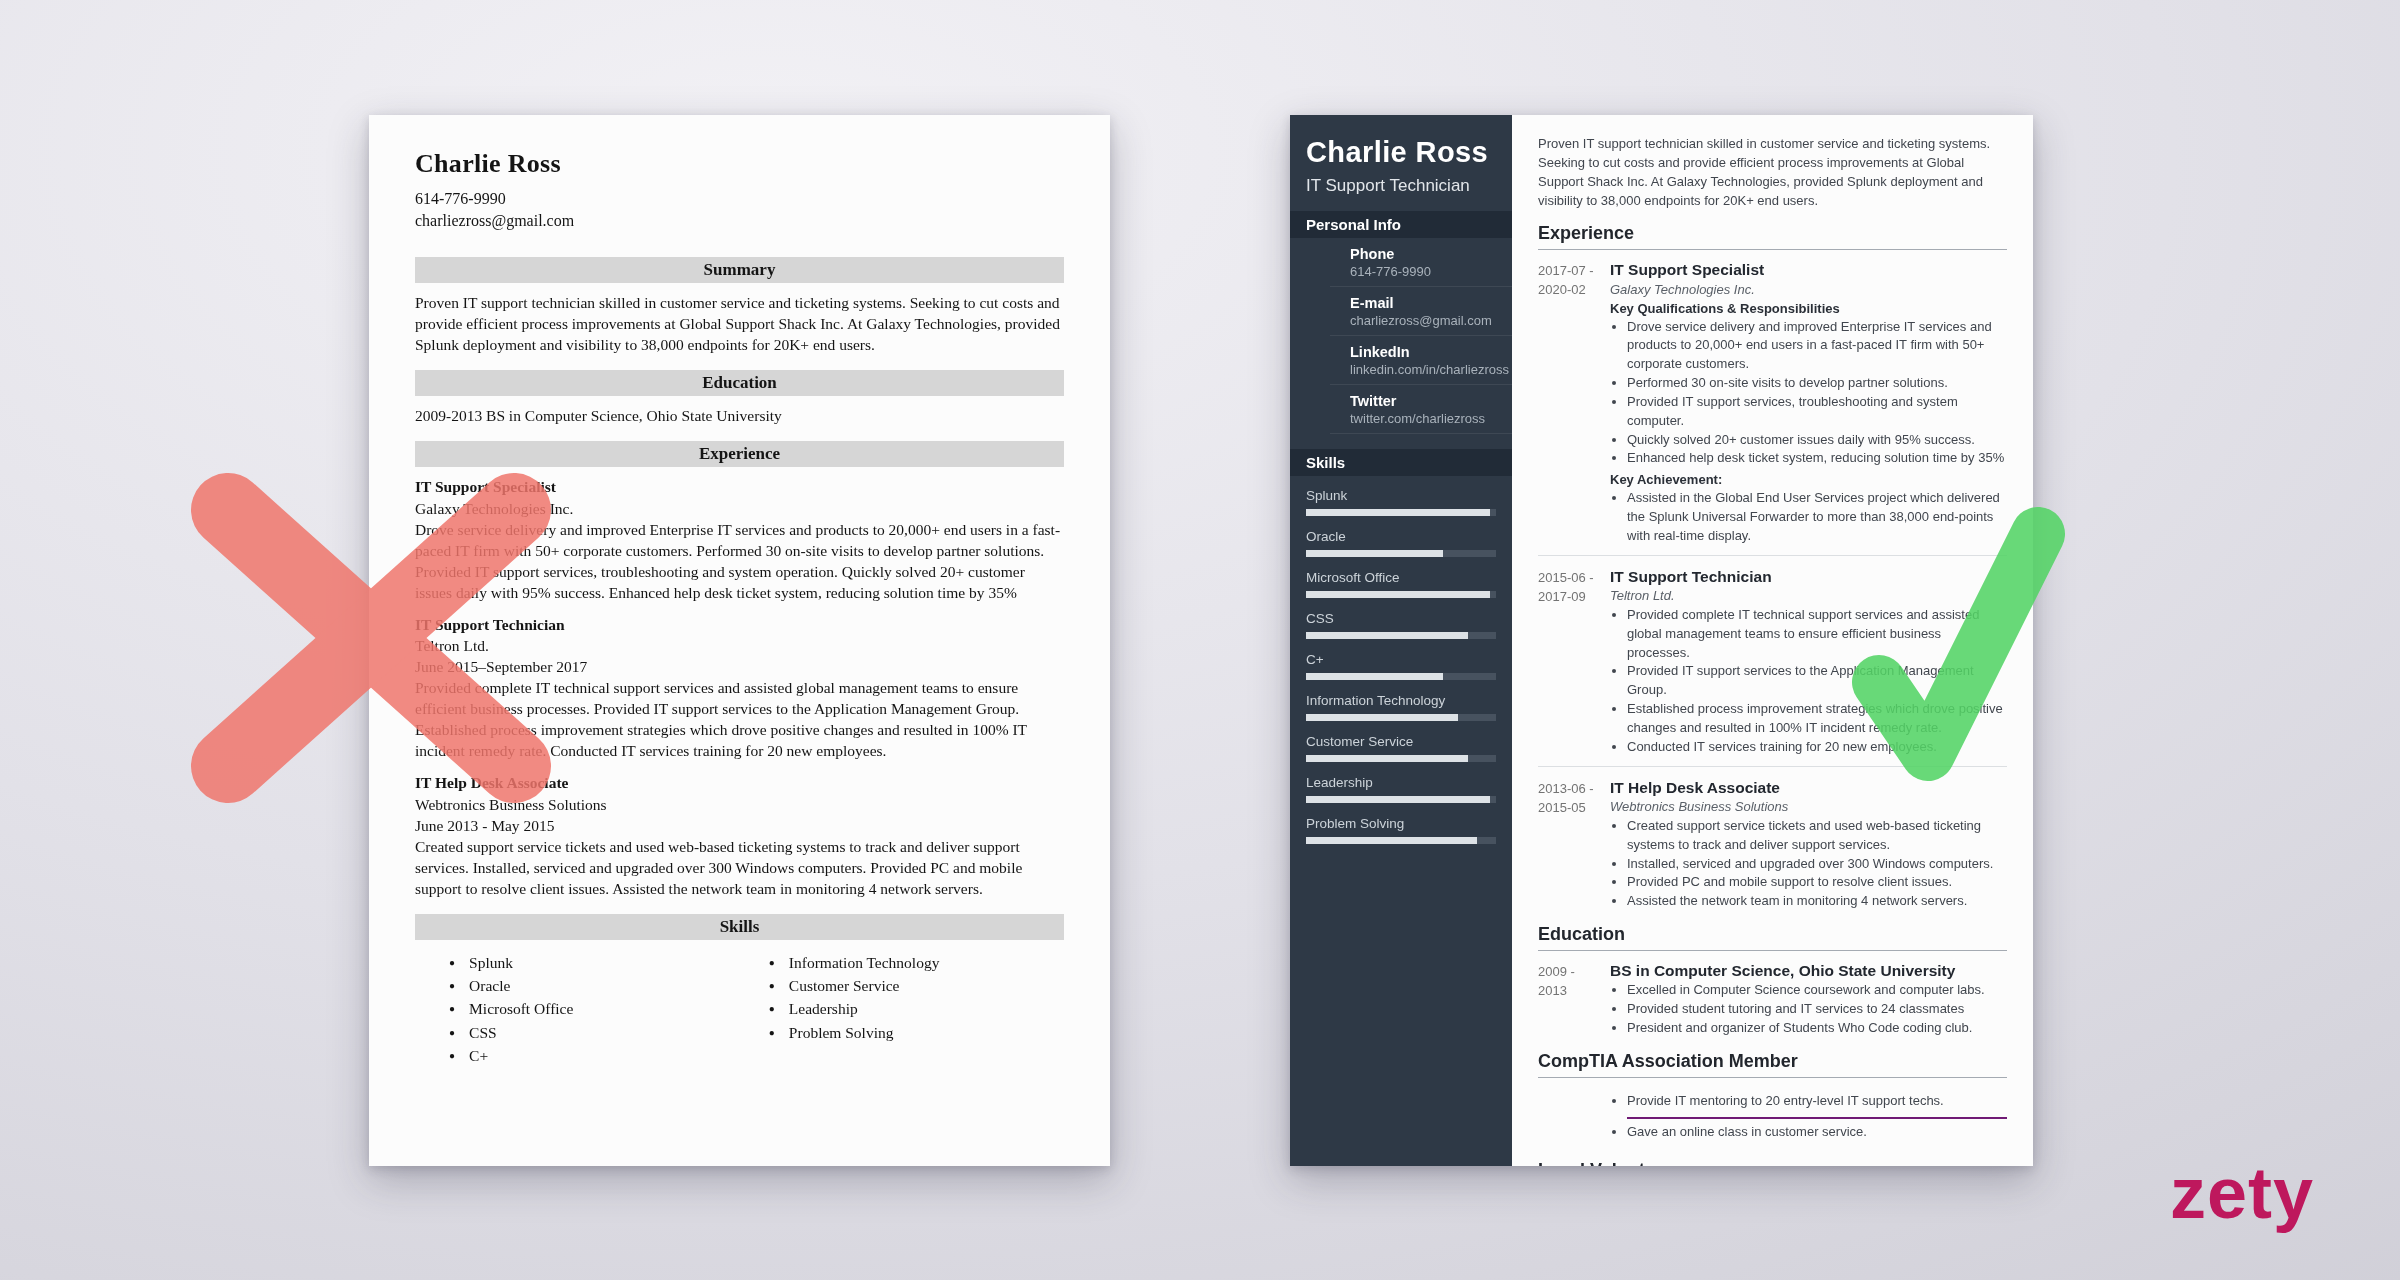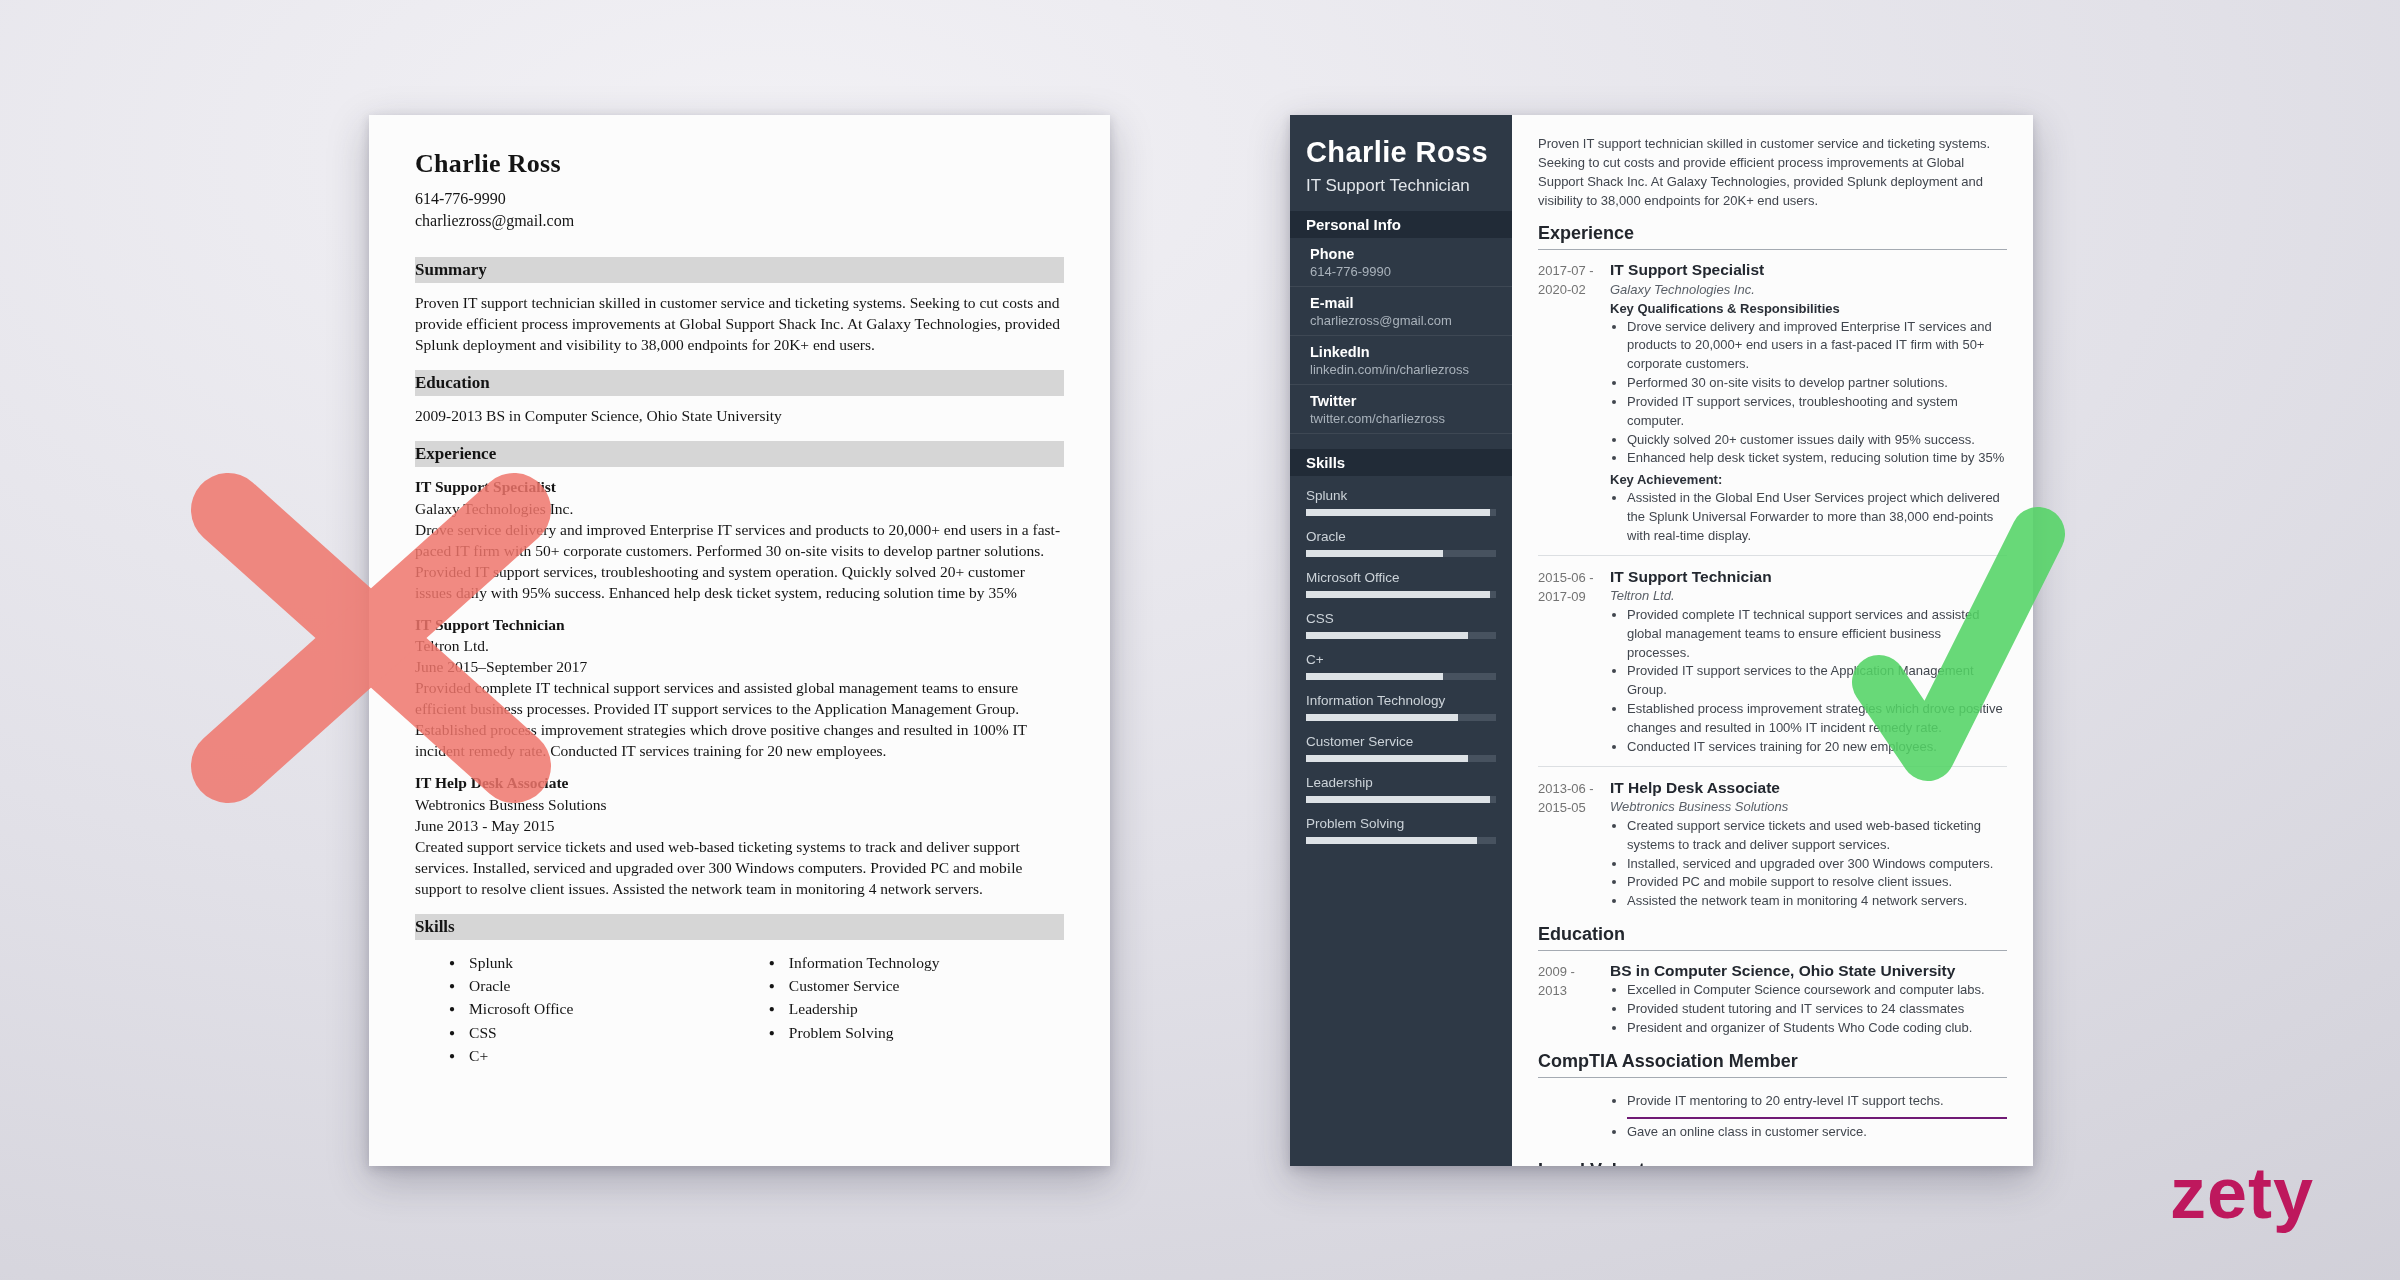--- a/index.html
+++ b/index.html
@@ -11,41 +11,41 @@
   }
   .stage { position:relative; width:2400px; height:1280px; }
 
   .page { position:absolute; top:115px; height:1051px; background:#fcfcfc;
           box-shadow:0 14px 38px rgba(40,40,60,.28), 0 3px 10px rgba(40,40,60,.18); overflow:hidden; }
 
   
   .page-left { left:369px; width:741px; padding:34px 46px 20px; font-family:"Liberation Serif", serif; color:#141414; }
   .l-name { font-size:26px; font-weight:bold; letter-spacing:.3px; margin-bottom:9px; }
   .l-contact div { font-size:16px; line-height:1.38; }
-  .l-bar { background:#d6d6d6; color:#141414; text-align:left; font-weight:bold; font-size:17px;
+  .l-bar { background:#d6d6d6; color:#141414; text-align:center; font-weight:bold; font-size:17px;
            padding:3px 0; margin:15px 0 9px; }
   .l-bar.first { margin-top:25px; }
   .l-text { font-size:15.5px; line-height:1.36; }
   .l-job { margin-bottom:11px; }
   .l-job-title { font-size:15.5px; font-weight:bold; line-height:1.36; }
   .l-line { font-size:15.5px; line-height:1.36; }
   .l-skills { display:flex; padding:2px 0 0 34px; }
   .l-skill-col { list-style:none; }
   .l-skill-col:first-child { flex:0 0 52%; }
   .l-skill-col:last-child { flex:1; }
   .l-skill-col li { font-size:15.5px; line-height:1.5; }
   .l-skill-col li::before { content:"●"; font-size:10px; margin-right:14px; position:relative; top:-2px; }
 
   
   .page-right { left:1290px; width:743px; display:flex; }
   .sidebar { width:222px; flex:0 0 222px; background:#2e3946; color:#fff; }
   .s-name { font-size:29px; font-weight:bold; padding:22px 16px 0; letter-spacing:.4px; line-height:1.1; }
   .s-jobtitle { font-size:17px; color:#e2e6ea; padding:7px 16px 0; font-weight:normal; }
   .s-band { background:#212b37; font-size:15px; font-weight:bold; padding:5px 16px; margin-top:15px; }
-  .s-contact { padding:8px 20px 7px; border-bottom:1px solid rgba(255,255,255,.08); }
+  .s-contact { padding:8px 20px 7px; border-bottom:1px solid rgba(255,255,255,.08);margin-left:40px; }
   .s-label { font-size:14.5px; font-weight:bold; color:#fff; }
   .s-value { font-size:13px; color:#a9b2bb; margin-top:2px; }
   .s-skills { padding:12px 16px 0; }
   .s-skill { margin-bottom:13px; }
   .s-skill-name { font-size:13.5px; color:#ccd3d9; margin-bottom:6px; }
   .s-skill-bar { height:7px; background:#47525f; }
   .s-skill-fill { height:100%; background:#dde2e6; }
 
   .main { flex:1; padding:20px 26px 0; color:#41464e; }
   .r-summary { font-size:13px; line-height:1.45; color:#41464e; }

